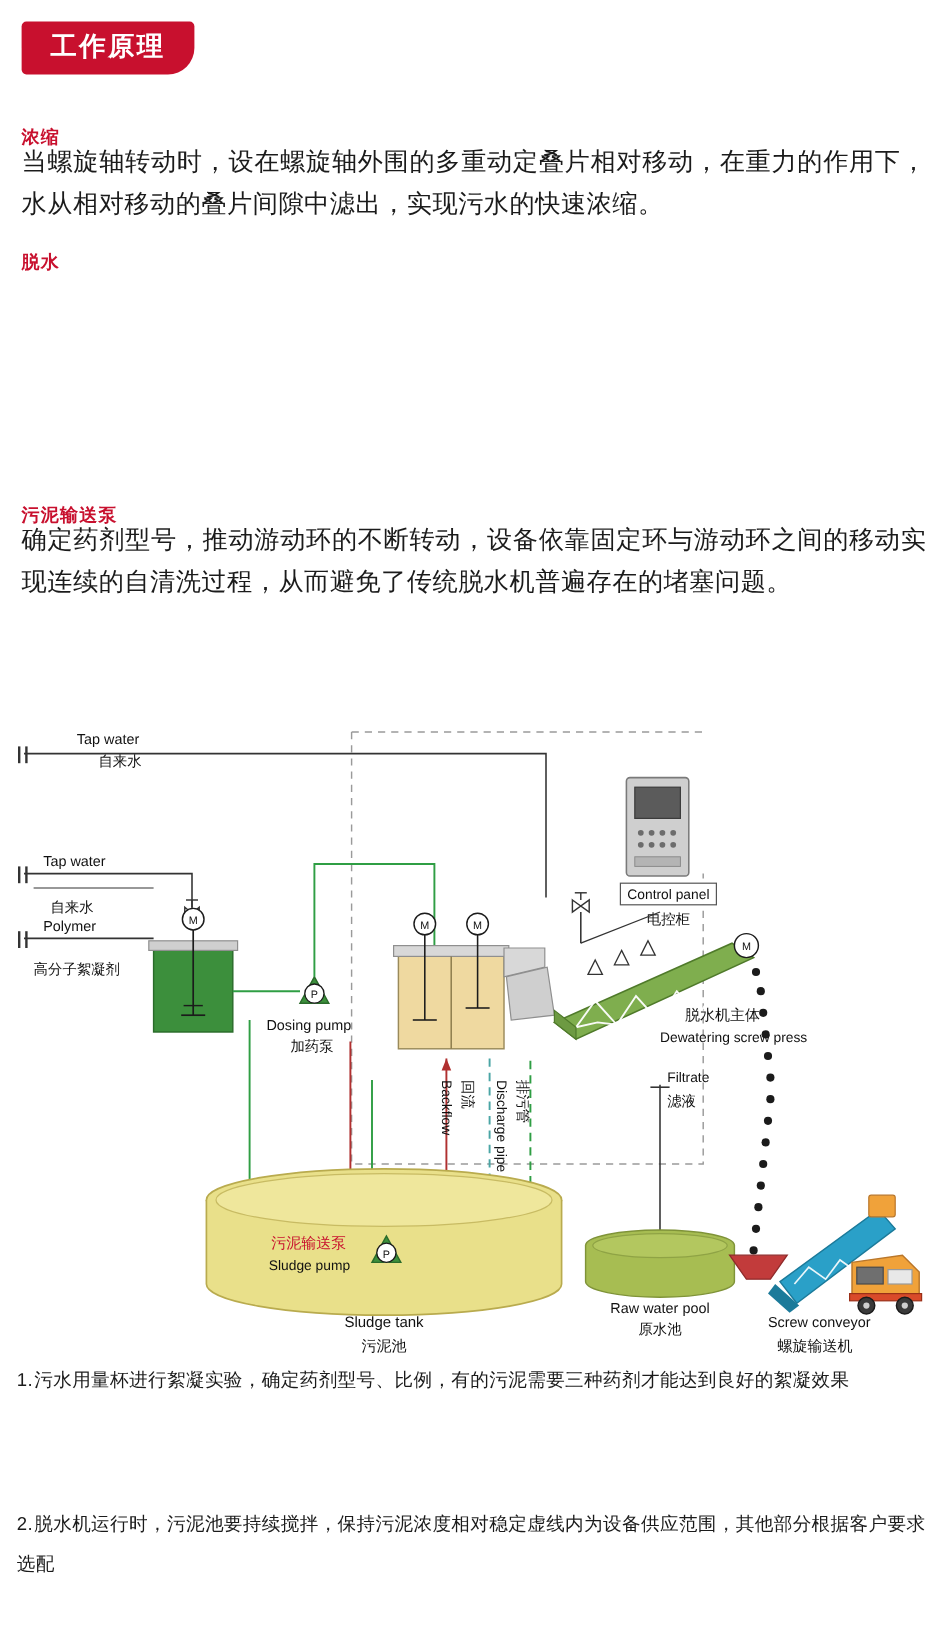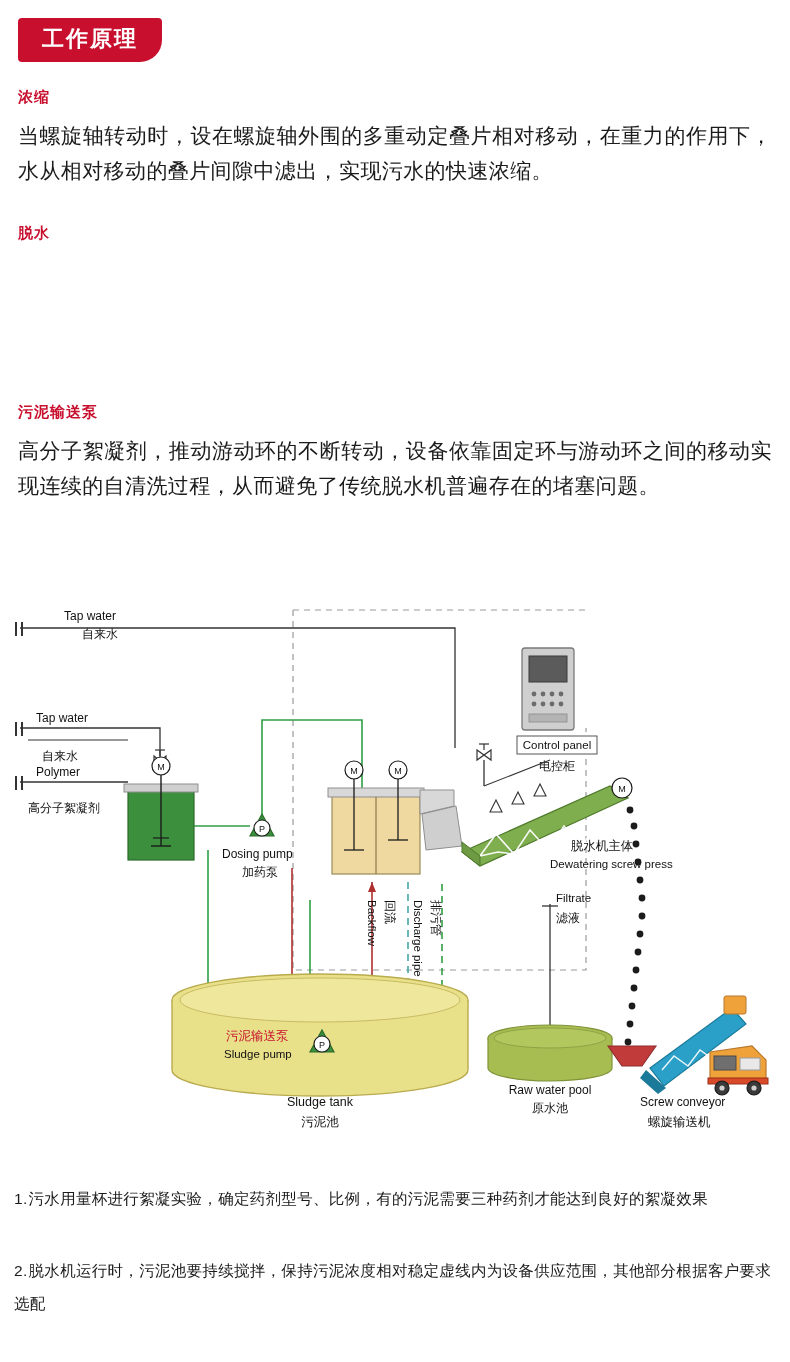--- a/index.html
+++ b/index.html
@@ -36,50 +36,51 @@
   #ribbon-flow { left: 18px; top: 549px; }
 
   
   .sub-head {
     position: absolute;
     left: 18px;
     color: #c8102e;
     font-size: 15px;
     font-weight: bold;
     letter-spacing: 1px;
+    margin-top: 17px;
   }
   .para {
     position: absolute;
     left: 18px;
     width: 754px;
     font-size: 21px;
     line-height: 35px;
     color: #1b1b1b;
     letter-spacing: 0.4px;
     text-align: justify;
   }
 
   #head-thicken { top: 88px; }
   #para-thicken { top: 118px; }
-  #head-dewater { top: 224px; }
+  #head-dewater { top: 192px; }
   #para-dewater { top: 238px; }
   #head-autoclean { top: 403px; }
   #para-autoclean { top: 433px; }
 
   
   .note {
     position: absolute;
     left: 14px;
     width: 762px;
     font-size: 15.5px;
     line-height: 33px;
     color: #1b1b1b;
     letter-spacing: 0.3px;
   }
-  #note-1 { top: 1182px; }
+  #note-1 { top: 1134px; }
   #note-2 { top: 1254px; }
   .note .idx { margin-right: 1px; }
 
   
   #flow-diagram {
     position: absolute;
     left: 10px;
     top: 600px;
     width: 770px;
     height: 540px;
@@ -92,21 +93,21 @@
 <div class="page">
 
   <div class="ribbon" id="ribbon-principle">工作原理</div>
 
   <div class="sub-head" id="head-thicken">浓缩</div>
   <div class="para" id="para-thicken">当螺旋轴转动时，设在螺旋轴外围的多重动定叠片相对移动，在重力的作用下，水从相对移动的叠片间隙中滤出，实现污水的快速浓缩。</div>
 
   <div class="sub-head" id="head-dewater">脱水</div>
 
   <div class="sub-head" id="head-autoclean">污泥输送泵</div>
-  <div class="para" id="para-autoclean">高分子絮凝剂，推动游动环的不断转动，设备依靠固定环与游动环之间的移动实现连续的自清洗过程，从而避免了传统脱水机普遍存在的堵塞问题。</div>
+  <div class="para" id="para-autoclean">确定药剂型号，推动游动环的不断转动，设备依靠固定环与游动环之间的移动实现连续的自清洗过程，从而避免了传统脱水机普遍存在的堵塞问题。</div>
 
 
   <div id="flow-diagram">
     <svg width="770" height="540" viewBox="0 0 770 540" xmlns="http://www.w3.org/2000/svg">
 
       <g stroke="#9a9a9a" stroke-width="1.2" fill="none" stroke-dasharray="6,5">
         <path d="M283 10 L283 370 L576 370 L576 128"></path>
         <path d="M283 10 L576 10"></path>
       </g>
 

